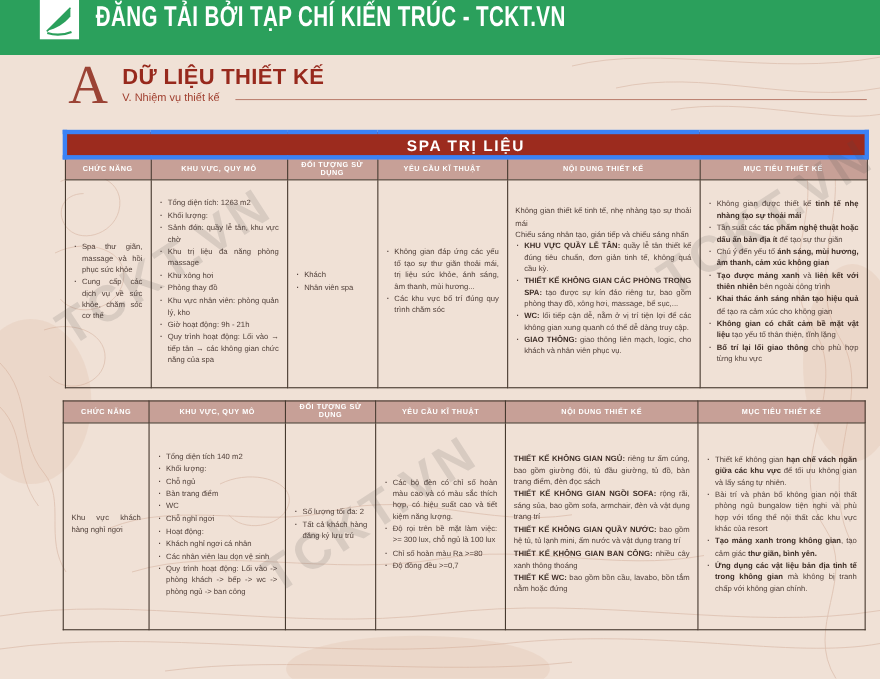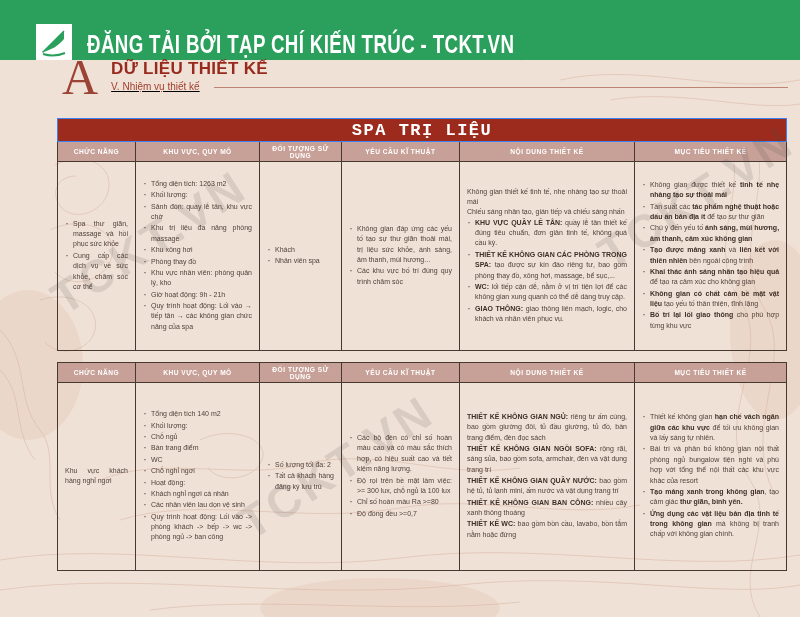--- a/index.html
+++ b/index.html
@@ -3,39 +3,39 @@
 <meta charset="utf-8">
 <style>
   html,body{margin:0;padding:0;}
   body{
     width:800px;height:617px;position:relative;overflow:hidden;
     background:var(--page-bg,#f0e1d6);
     font-family:"Liberation Sans",sans-serif;
   }
   .bg{position:absolute;left:0;top:0;z-index:0;}
   
-  .banner{position:absolute;left:0;top:0;width:100%;height:60px;
-    background:var(--banner-green,#2ba05c);display:flex;align-items:flex-end;z-index:2;}
+  .banner{position:absolute;left:0;top:0;width:100%;height:50px;
+    background:var(--banner-green,#2ba05c);display:flex;align-items:flex-start;z-index:2;}
   .logo{width:36px;height:36px;margin:0 15px 0 36px;display:block;flex:0 0 auto;}
   .banner-title{color:#ffffff;font-weight:bold;font-size:26px;letter-spacing:.5px;
     transform:scaleX(.72);transform-origin:left center;white-space:nowrap;}
   
   .title-block{position:absolute;left:62px;top:57px;right:12px;display:flex;align-items:flex-start;z-index:2;}
   .letter{font-family:"Liberation Serif",serif;font-size:50px;line-height:.82;color:#9b4335;margin-right:13px;}
   .title-texts{flex:1;padding-top:2px;}
-  .page-title{font-size:17px;font-weight:bold;color:var(--title-red,#97291d);letter-spacing:.3px;}
-  .subtitle-row{display:flex;align-items:center;margin-top:2px;text-decoration:underline;}
+  .page-title{font-size:20px;font-weight:bold;color:var(--title-red,#97291d);letter-spacing:.3px;}
+  .subtitle-row{display:flex;align-items:center;margin-top:2px;}
   .subtitle{font-size:10px;color:#a03f2f;white-space:nowrap;}
   .rule{flex:1;height:1px;background:#bd8373;margin-left:14px;margin-top:2px;}
   
   .content{position:absolute;left:57px;top:118px;width:729px;z-index:1;}
   .table-wrap{margin-bottom:11px;}
   table.brief-table{border-collapse:collapse;table-layout:fixed;width:729px;}
-  .section-title{background:var(--section-red,#9c2b1e);color:#fff;font-size:17px;font-weight:bold;
-    letter-spacing:1.5px;height:23px;border:1px solid #3b82f6;text-align:center;box-sizing:border-box;font-family:Liberation Mono, monospace;}
+  .section-title{background:var(--section-red,#9c2b1e);color:#fff;font-size:14px;font-weight:bold;
+    letter-spacing:1.5px;height:23px;border:4px solid #3b82f6;text-align:center;box-sizing:border-box;}
   .col-header{background:var(--header-mauve,#c7a097);color:#fff;font-size:6.6px;font-weight:bold;
     letter-spacing:.5px;height:20px;border:1px solid #46392f;text-align:center;box-sizing:border-box;padding:0 2px;}
   .cell{border:1px solid #46392f;vertical-align:middle;padding:6px 7px;box-sizing:border-box;
     font-size:7px;line-height:1.48;color:var(--body-text,#51403a);text-align:justify;}
   section[data-name="table-spa"] .cell{height:189px;}
   section[data-name="table-bungalow"] .cell{height:188px;}
   .cell .item{position:relative;margin:0 0 1px 0;}
   .cell .item.bulleted{padding-left:8px;}
   .cell .item.bulleted::before{content:"·";position:absolute;left:1px;top:0;font-weight:bold;}
   .cell b{font-weight:bold;color:#3e2e27;}

